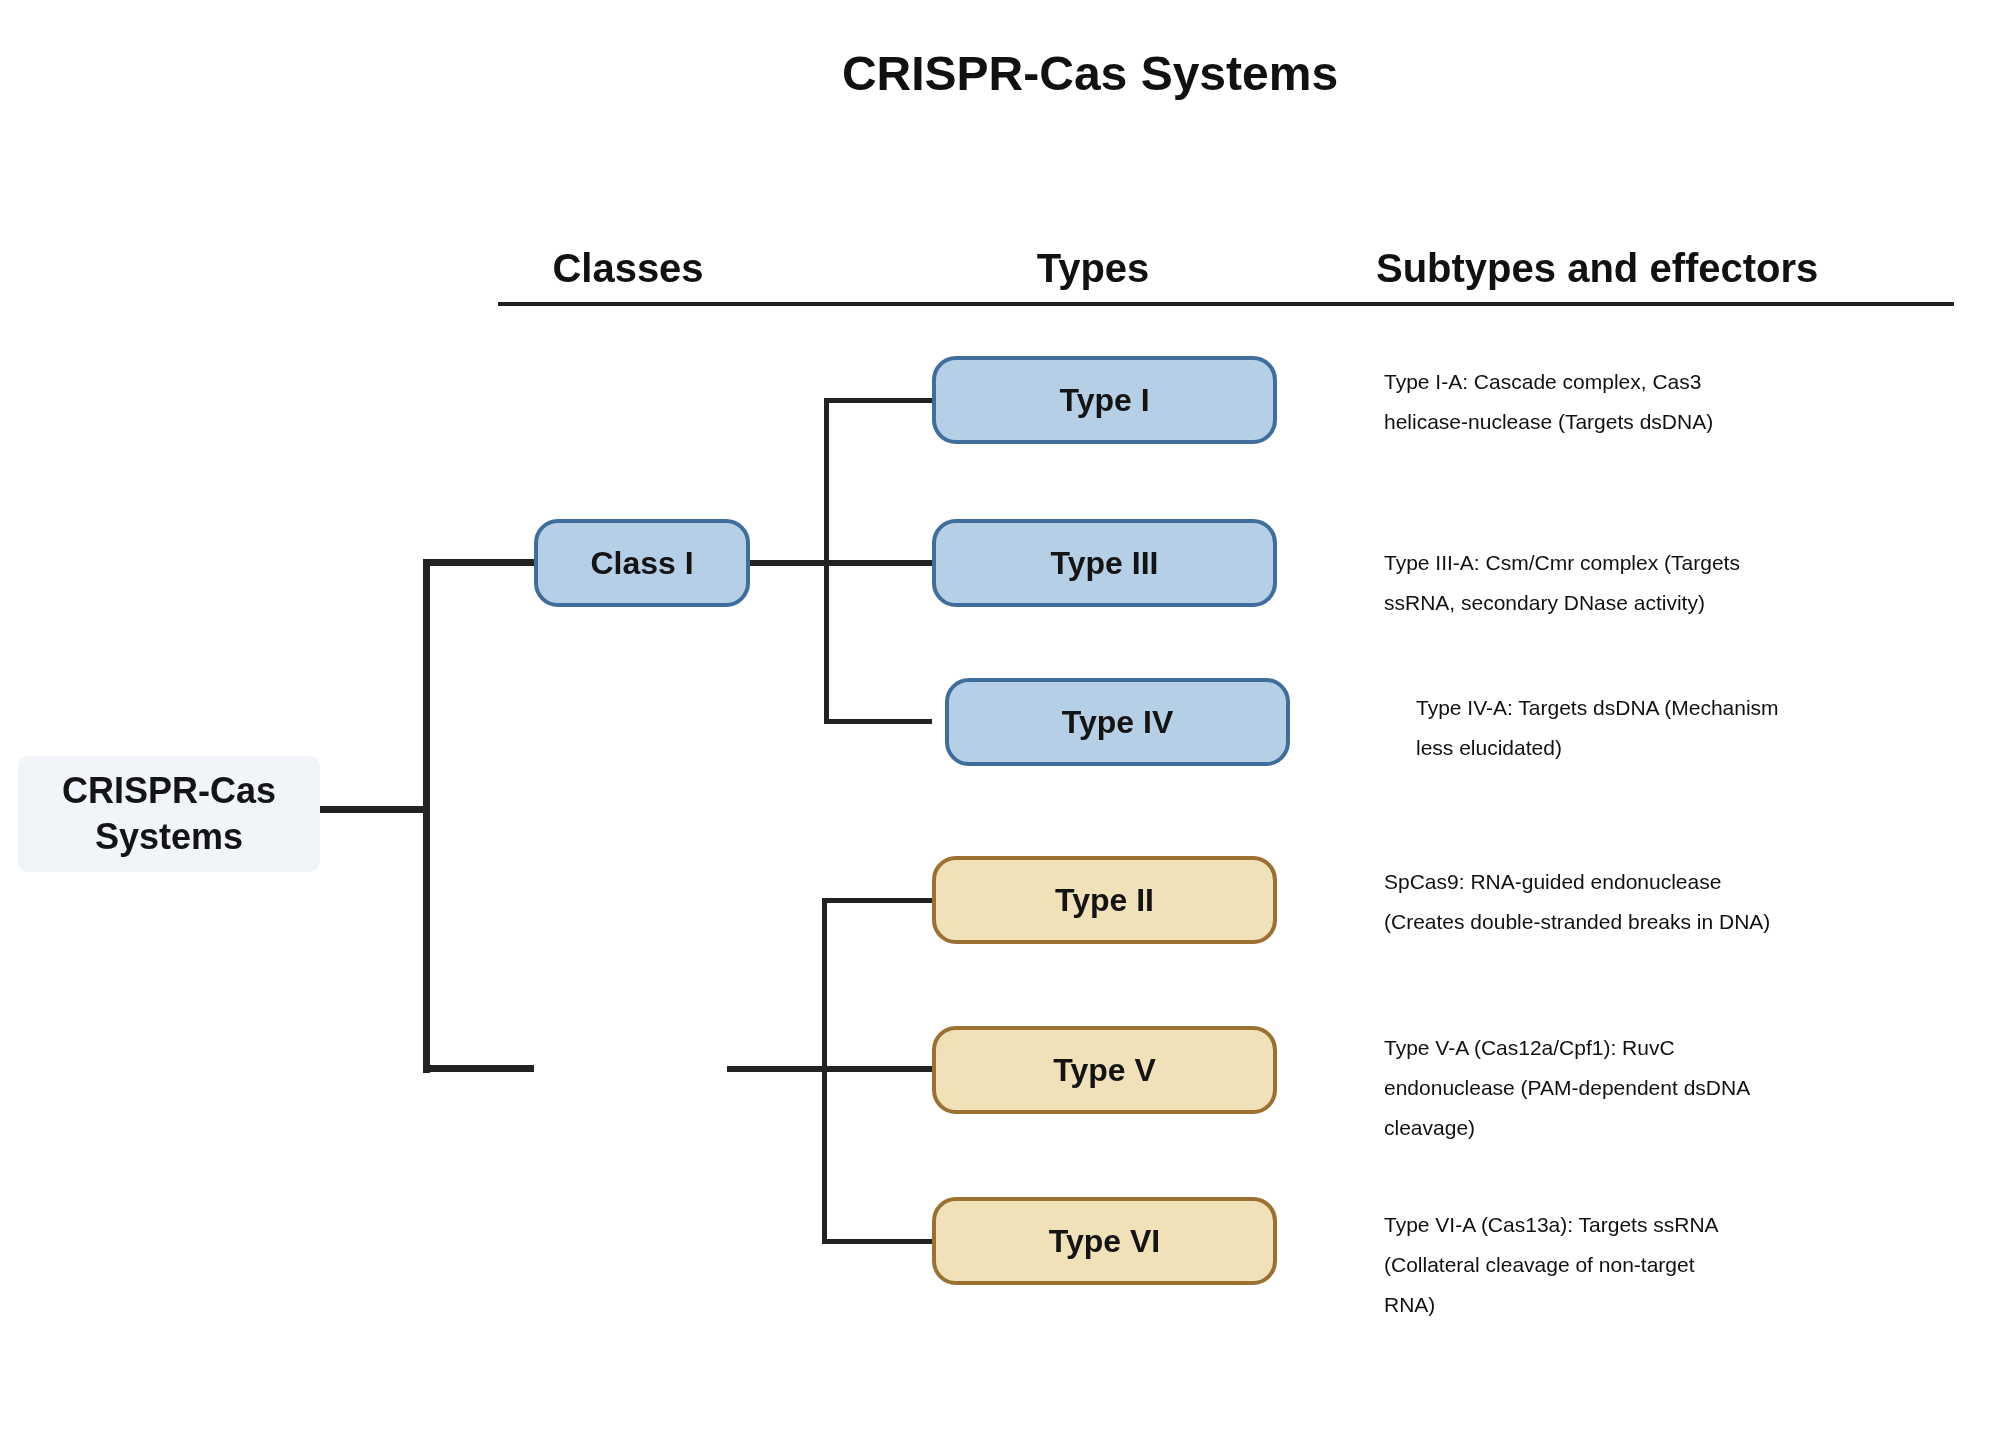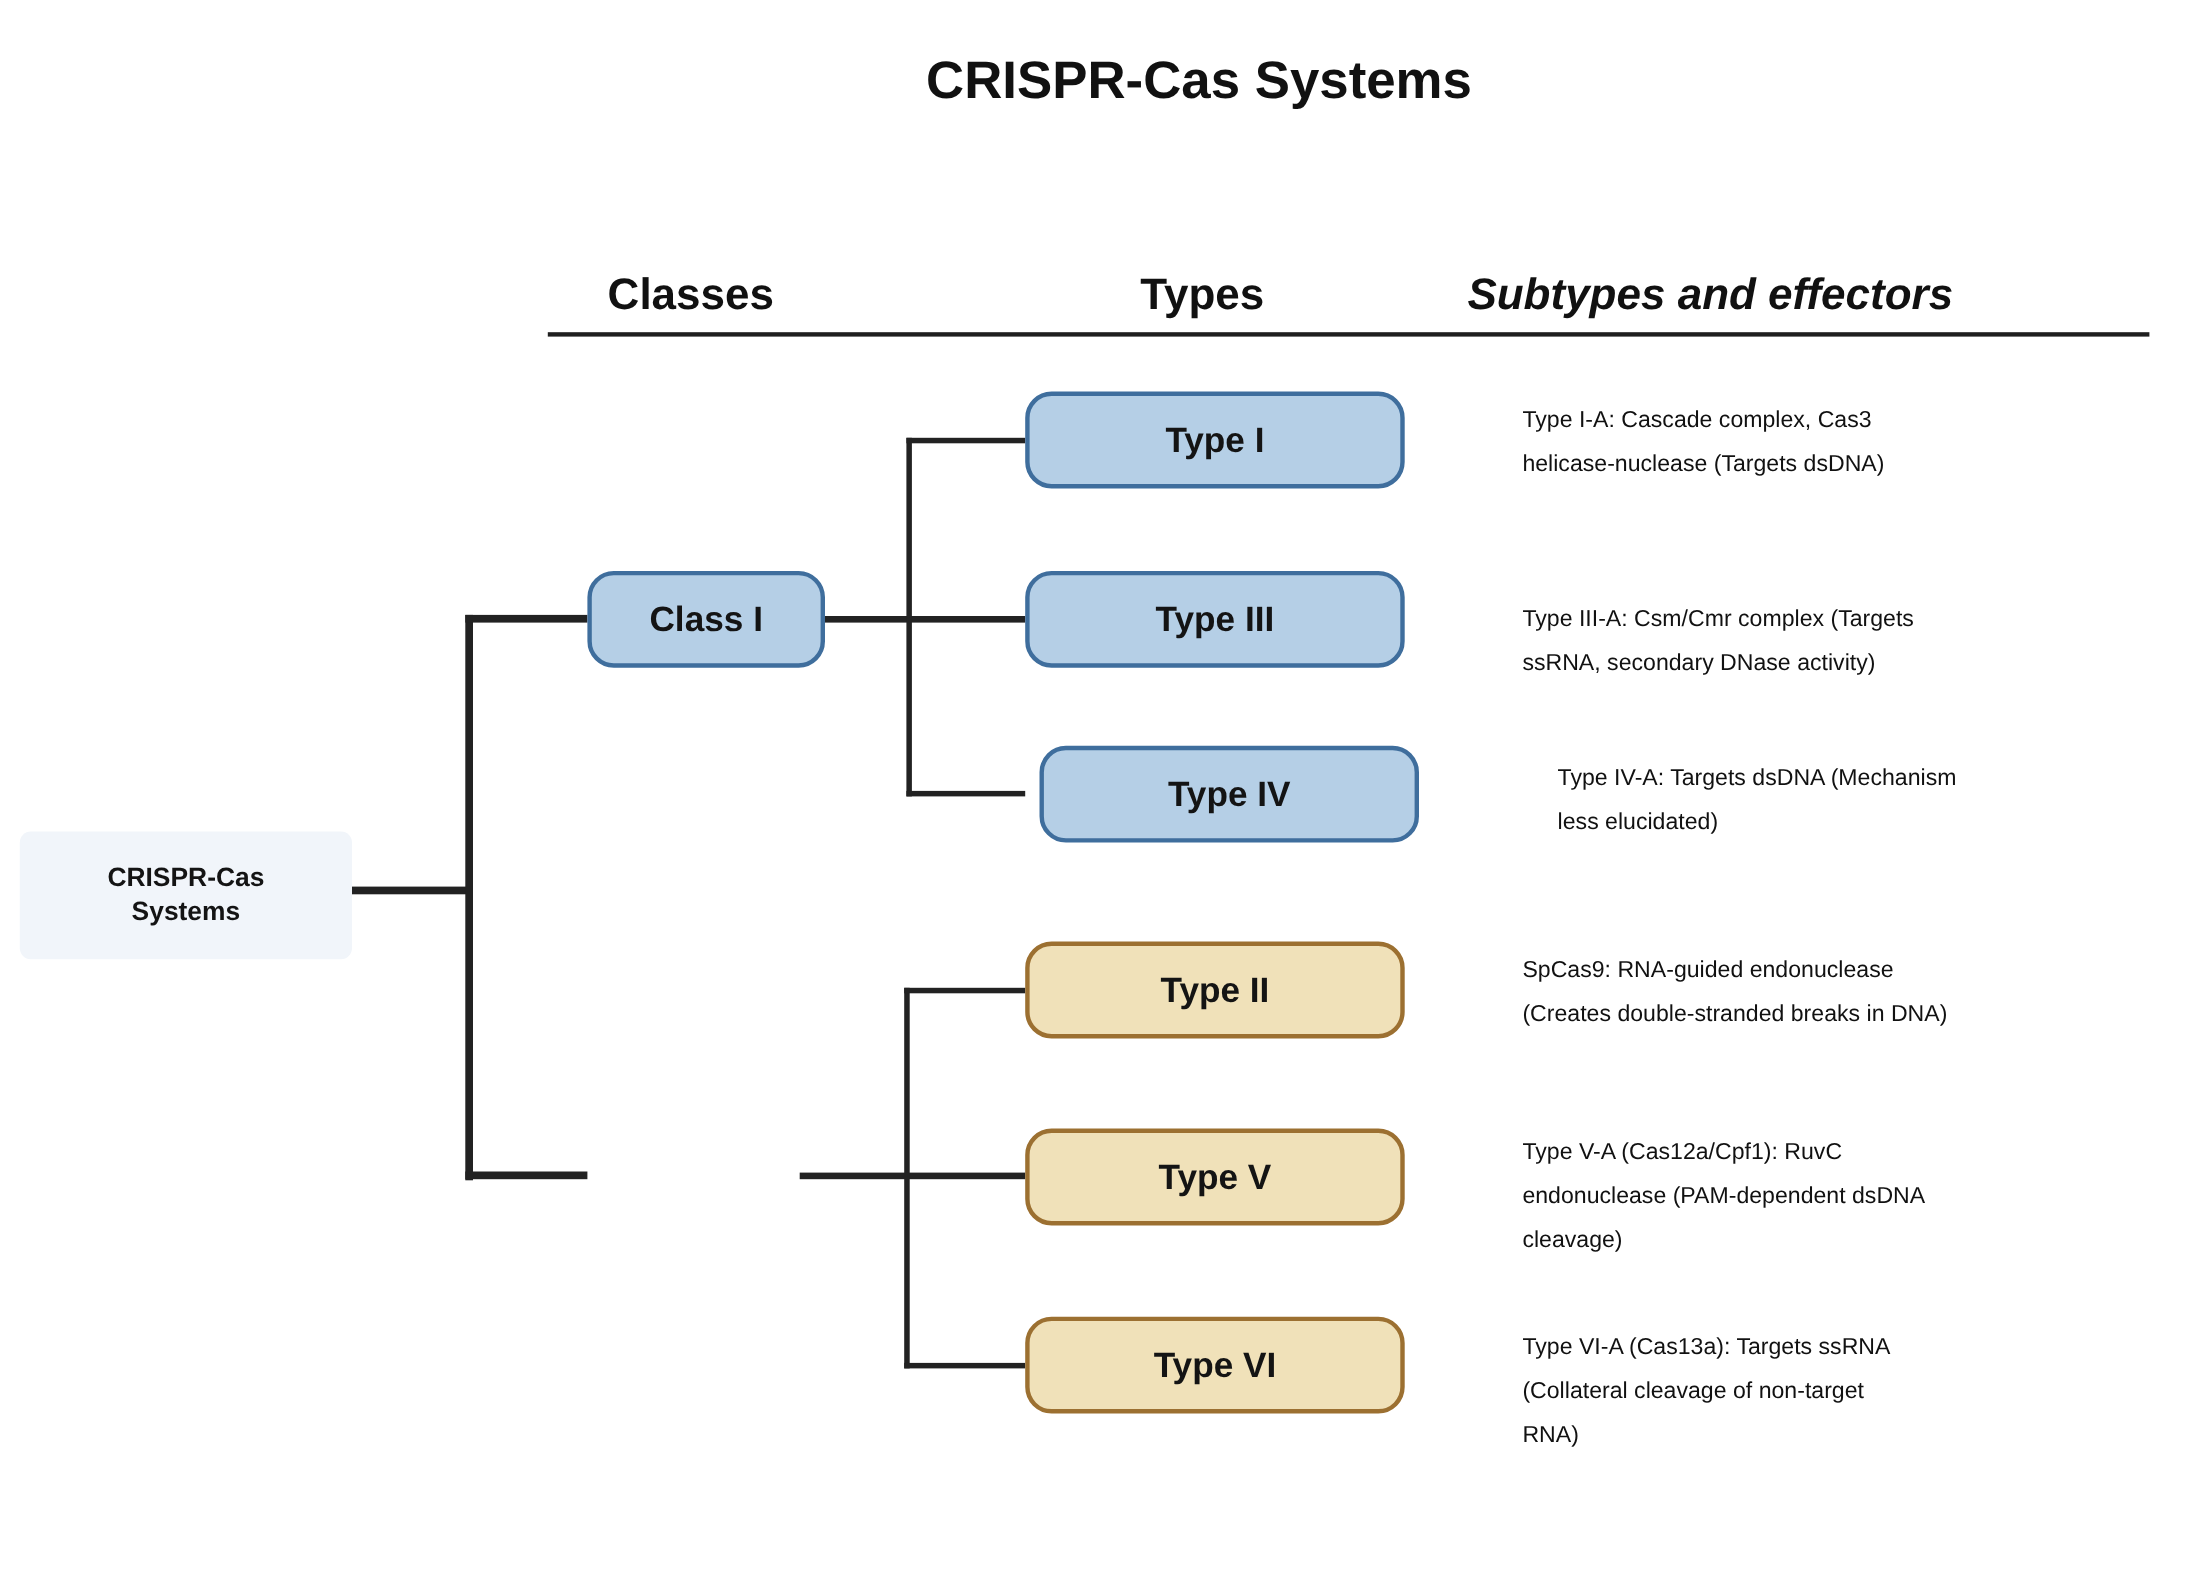--- a/index.html
+++ b/index.html
@@ -24,21 +24,21 @@
     position:absolute;left:498px;top:302px;width:1456px;height:4px;background:#1f1f1f;
   }
   .node{
     position:absolute;display:flex;align-items:center;justify-content:center;
     box-sizing:border-box;border-radius:24px;
     font-weight:700;color:#141414;text-align:center;
   }
   .root-node{
     left:18px;top:756px;width:302px;height:116px;
     background:#f1f5fa;border-radius:10px;
-    font-size:24px;line-height:1.28;white-space:pre-line;
+    font-size:36px;line-height:1.28;white-space:pre-line;
   }
   .class-node{left:534px;width:216px;height:88px;font-size:32px;border:4px solid;}
   .type-node{left:932px;width:345px;height:88px;font-size:32px;border:4px solid;}
   .blue{background:#b5cfe6;border-color:#3f6e9d;}
   .tan{background:#f0e1b9;border-color:#9c7031;}
   .line{position:absolute;background:#222222;}
   .desc{
     position:absolute;left:1384px;width:620px;
     font-size:21px;font-weight:400;line-height:40px;
     white-space:pre-line;color:#111;
@@ -46,21 +46,21 @@
 </style>
 </head>
 <body>
 
 <div id="canvas">
 
   <div class="title">CRISPR-Cas Systems</div>
 
   <div class="col-header center" style="left:628px;">Classes</div>
   <div class="col-header center" style="left:1093px;">Types</div>
-  <div class="col-header" style="left:1334px;font-style:italic;">Subtypes and effectors</div>
+  <div class="col-header" style="left:1376px;">Subtypes and effectors</div>
   <div class="header-rule"></div>
 
   <div class="line" style="left:318px;top:806px;width:111px;height:7px;"></div>
   <div class="line" style="left:423px;top:559px;width:7px;height:514px;"></div>
   <div class="line" style="left:423px;top:559px;width:111px;height:7px;"></div>
   <div class="line" style="left:423px;top:1065px;width:111px;height:7px;"></div>
 
   <div class="line" style="left:727px;top:560px;width:205px;height:6px;"></div>
   <div class="line" style="left:824px;top:398px;width:5px;height:326px;"></div>
   <div class="line" style="left:824px;top:398px;width:108px;height:5px;"></div>

